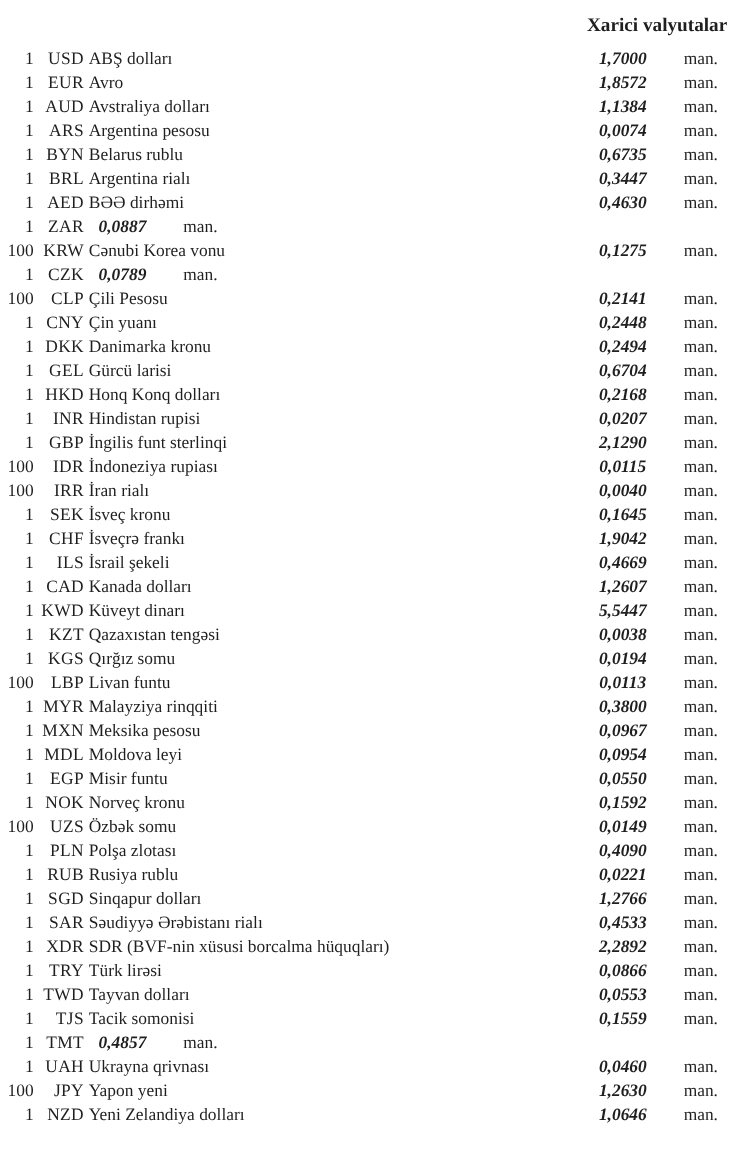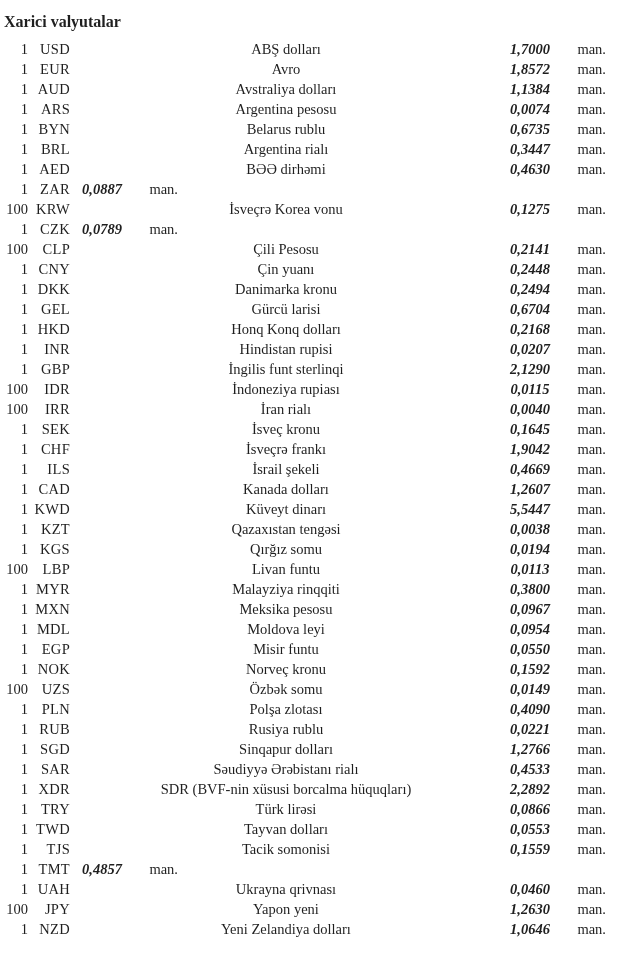--- a/index.html
+++ b/index.html
@@ -14,21 +14,21 @@
     box-sizing: border-box;
     background: #ffffff;
     font-family: "Liberation Serif", serif;
     color: #1f1f1f;
     padding: 10px 14px 0 4px;
     overflow: hidden;
   }
   .title {
     font-size: 16px;
     font-weight: bold;
-    text-align: left;
+    text-align: right;
     margin: 2px 0 7px 0;
     line-height: 20px;
   }
   .rows { width: 100%; }
   .row {
     display: flex;
     align-items: baseline;
     height: 20px;
     line-height: 20px;
     font-size: 14.5px;
@@ -43,34 +43,33 @@
     width: 36px;
     flex: none;
     margin-left: 6px;
     text-align: right;
     letter-spacing: 0.3px;
   }
   .name {
     flex: 1;
     margin-left: 4px;
     overflow: hidden;
-    text-align: center;
   }
   .rate {
     width: 64px;
     flex: none;
     text-align: center;
     font-weight: bold;
     font-style: italic;
   }
   .man {
     width: 44px;
     flex: none;
-    margin-left: 0;
-    text-align: right;
+    margin-left: 11px;
+    text-align: center;
   }
 </style>
 </head>
 <body>
 
 <div class="page">
   <div class="title">Xarici valyutalar</div>
   <div class="rows" id="rows">
   <div class="row">
     <span class="qty">1</span>
@@ -131,21 +130,21 @@
   <div class="row">
     <span class="qty">1</span>
     <span class="code">ZAR</span>
     <span class="rate">0,0887</span>
     <span class="man">man.</span>
   </div>
 
   <div class="row">
     <span class="qty">100</span>
     <span class="code">KRW</span>
-    <span class="name">İsveçrə Korea vonu</span>
+    <span class="name">Cənubi Korea vonu</span>
     <span class="rate">0,1275</span>
     <span class="man">man.</span>
   </div>
 
   <div class="row">
     <span class="qty">1</span>
     <span class="code">CZK</span>
     <span class="rate">0,0789</span>
     <span class="man">man.</span>
   </div>

